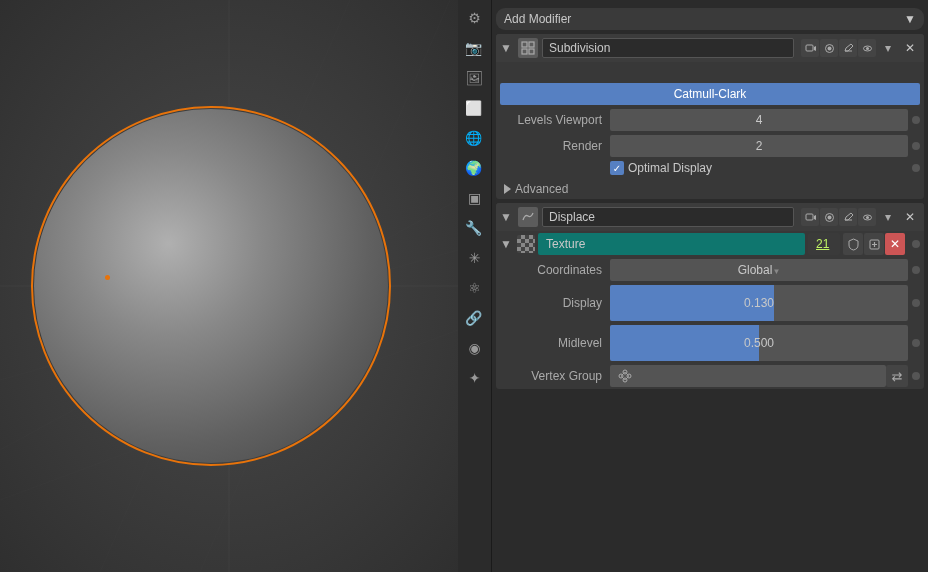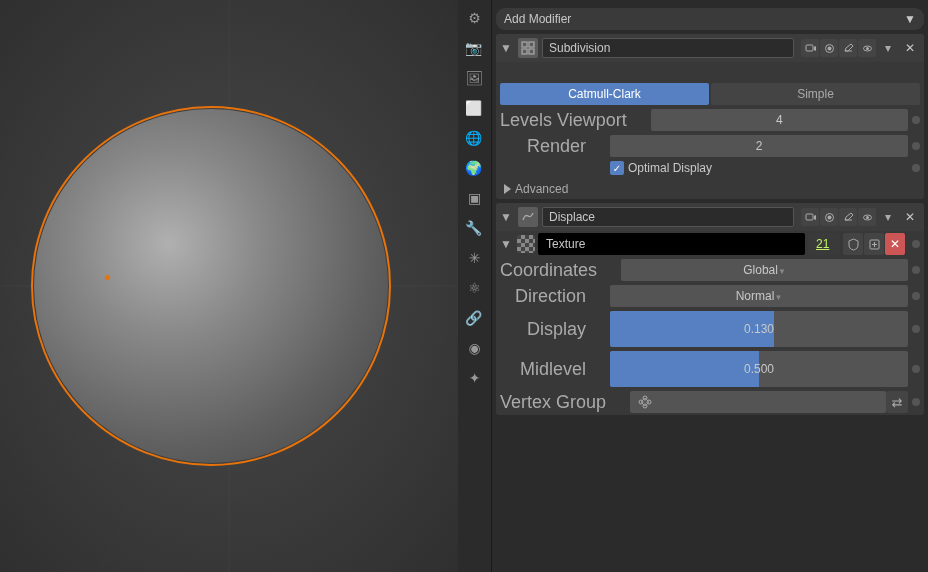--- a/index.html
+++ b/index.html
@@ -217,22 +217,22 @@
       display: flex;
       align-items: center;
       padding: 2px 4px;
       min-height: 24px;
     }
 
     .prop-label {
       text-align: right;
       color: #aaa;
       min-width: 110px;
-      padding-right: 24px;
-      font-size: 18px;
+      padding-right: 8px;
+      font-size: 12px;
       flex-shrink: 0;
     }
 
     .prop-value {
       flex: 1;
       background: #545454;
       border-radius: 2px;
       padding: 2px 8px;
       color: #c8c8c8;
       text-align: center;
@@ -312,21 +312,21 @@
       height: 18px;
       flex-shrink: 0;
       background:
         repeating-conic-gradient(#888 0% 25%, #444 0% 50%)
         0 0 / 8px 8px;
       border-radius: 2px;
     }
 
     .texture-name-field {
       flex: 1;
-      background: #000000;
+      background: #0f766e;
       border-radius: 2px;
       padding: 9px 8px;
       color: #c8c8c8;
       font-size: 12px;
       height: 22px;
       display: flex;
       align-items: center;
     }
 
     .texture-num {
@@ -591,21 +591,20 @@
                 </svg>
             </div>
           </div>
           <div class="header-icon-btn">▾</div>
           <div class="header-icon-btn" style="color:#c8c8c8;">✕</div>
         </div>
       </div>
 
       <div class="type-buttons">
         <button class="type-btn active">Catmull-Clark</button>
-        <button class="type-btn inactive">Simple</button>
       </div>
 
       <div class="prop-row">
         <span class="prop-label">Levels Viewport</span>
         <div class="prop-value">4</div>
         <div class="prop-dot"></div>
       </div>
 
       <div class="prop-row">
         <span class="prop-label">Render</span>
@@ -696,28 +695,20 @@
 
       <div class="prop-row">
         <span class="prop-label">Coordinates</span>
         <div class="dropdown-field">
           <span>Global</span>
           <span class="dropdown-arrow chevron-down"></span>
         </div>
         <div class="prop-dot"></div>
       </div>
 
-      <div class="prop-row">
-        <span class="prop-label">Direction</span>
-        <div class="dropdown-field">
-          <span>Normal</span>
-          <span class="dropdown-arrow chevron-down"></span>
-        </div>
-        <div class="prop-dot"></div>
-      </div>
 
       <div class="prop-row">
         <span class="prop-label">Display</span>
         <div class="value-bar-container">
           <div class="value-bar-bg"></div>
           <div class="value-bar-fill" style="width:55%"></div>
           <div class="value-bar-text">0.130</div>
         </div>
         <div class="prop-dot"></div>
       </div>

